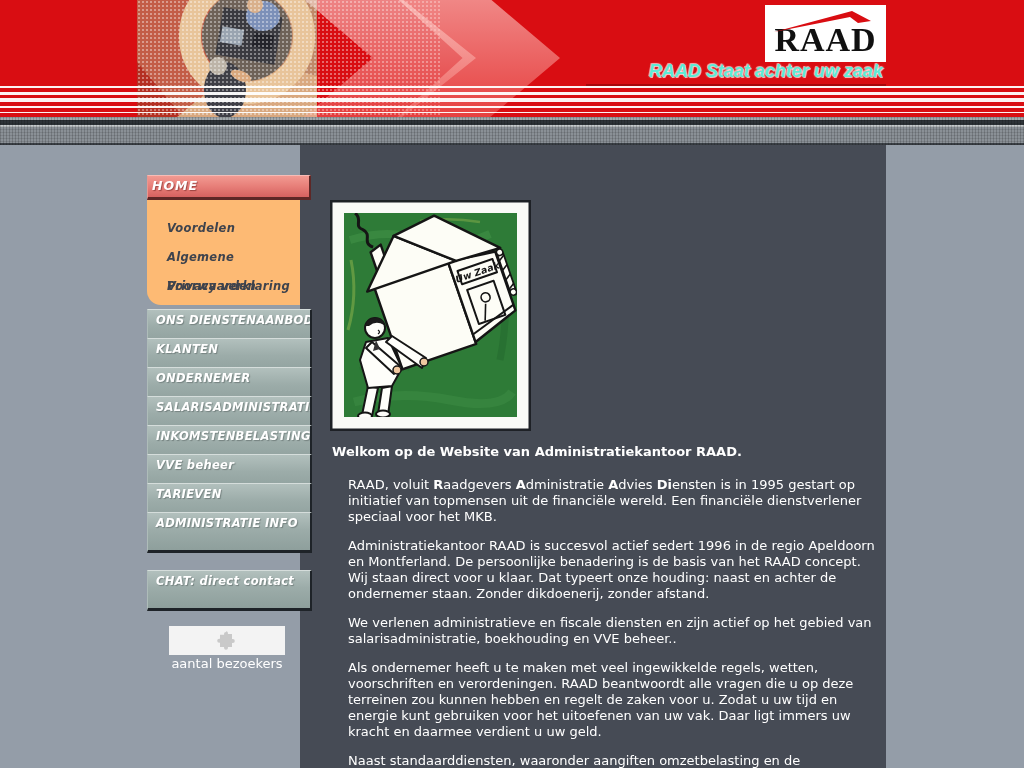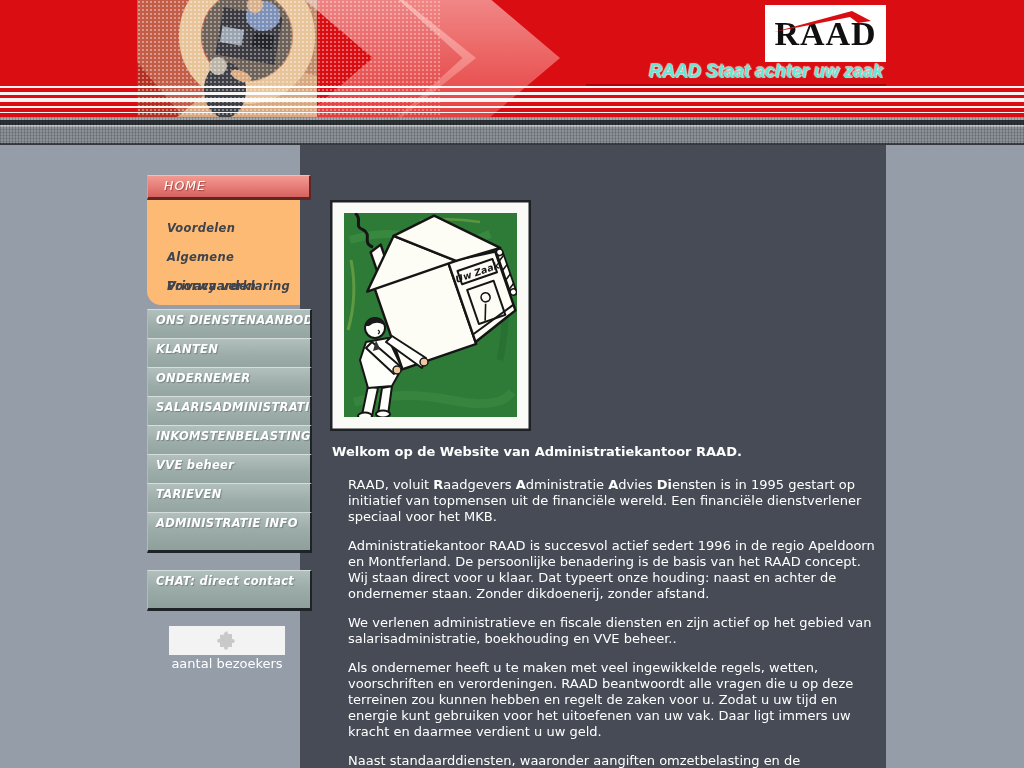--- a/index.html
+++ b/index.html
@@ -21,40 +21,40 @@
     transparent 4px 8px,rgba(255,255,255,.95) 8px 11px,
     transparent 11px 14px,rgba(255,255,255,.95) 14px 18px,
     transparent 18px 22px,rgba(255,255,255,.95) 22px 24px,
     transparent 24px 28px,rgba(255,255,255,.95) 28px 29px,
     transparent 29px 33px);}
   .tagline-rule{position:absolute;top:84px;right:138px;width:300px;height:2px;background:rgba(125,4,8,.55);z-index:5;}
   .logo-box{position:absolute;top:5px;right:138px;width:121px;height:57px;background:#fff;z-index:6;
     display:flex;align-items:flex-end;justify-content:center;}
   .logo-swoosh{position:absolute;top:3px;left:5px;width:111px;height:26px;}
   .logo-text{font-family:"Liberation Serif","DejaVu Serif",serif;font-weight:bold;font-size:34px;line-height:1;
-    color:#101010;letter-spacing:1px;margin-bottom:11px;}
+    color:#101010;letter-spacing:1px;margin-bottom:5px;}
   .tagline{position:absolute;top:61px;right:141px;z-index:6;font-style:italic;font-weight:bold;font-size:18px;
     color:#5eead4;font-family:"Liberation Sans",sans-serif;white-space:nowrap;
     text-shadow:0 0 2px rgba(255,255,255,.95),1px 1px 0 rgba(255,255,255,.6),-1px -1px 0 rgba(255,255,255,.5);}
 
   
   .gray-band{position:absolute;left:0;top:117px;width:1024px;height:28px;background:
     repeating-linear-gradient(90deg,rgba(0,0,0,.16) 0 1px,transparent 1px 3px),
     repeating-linear-gradient(rgba(0,0,0,.10) 0 1px,transparent 1px 3px),
     linear-gradient(#A2A8AC 0 3px,#2E3338 3px 8px,#C6CACC 8px 10px,#8A9096 10px 26px,#3C4147 26px 28px);}
 
   
   .content-col{position:absolute;left:300px;top:145px;width:586px;height:623px;background:#464B55;}
 
   
   .home-btn{position:absolute;left:147px;top:175px;width:164px;height:25px;box-sizing:border-box;z-index:10;
     background:linear-gradient(#F29A92 0%,#E77E78 50%,#D66260 100%);
     border-top:1px solid #F7BCB6;border-left:1px solid #E89790;
     border-right:2px solid #5E2726;border-bottom:3px solid #5E2726;
-    color:#fff;font-weight:normal;font-style:italic;font-size:12.5px;line-height:20px;padding-left:16px;
+    color:#fff;font-weight:bold;font-style:italic;font-size:12.5px;line-height:20px;padding-left:4px;
     letter-spacing:1px;text-shadow:1px 1px 1px rgba(90,20,20,.5);cursor:pointer;}
   .sub-panel{position:absolute;left:147px;top:200px;width:153px;height:105px;box-sizing:border-box;z-index:9;
     background:#fdba74;border-radius:0 0 0 14px;padding-top:14px;}
   .sub-item{height:29px;line-height:29px;padding-left:20px;color:#3E434D;font-weight:bold;font-style:italic;
     font-size:11.5px;letter-spacing:.3px;cursor:pointer;}
   .menu-btn{position:absolute;left:147px;width:165px;height:41px;top:calc(309px + var(--i)*29px);
     box-sizing:border-box;z-index:10;
     background:linear-gradient(#B2C0BD 0%,#9CACA9 45%,#8E9F9C 100%);
     border-top:1px solid #D5DDDB;border-left:1px solid #AEBCB9;
     border-right:2px solid #1E2328;border-bottom:3px solid #1E2328;

